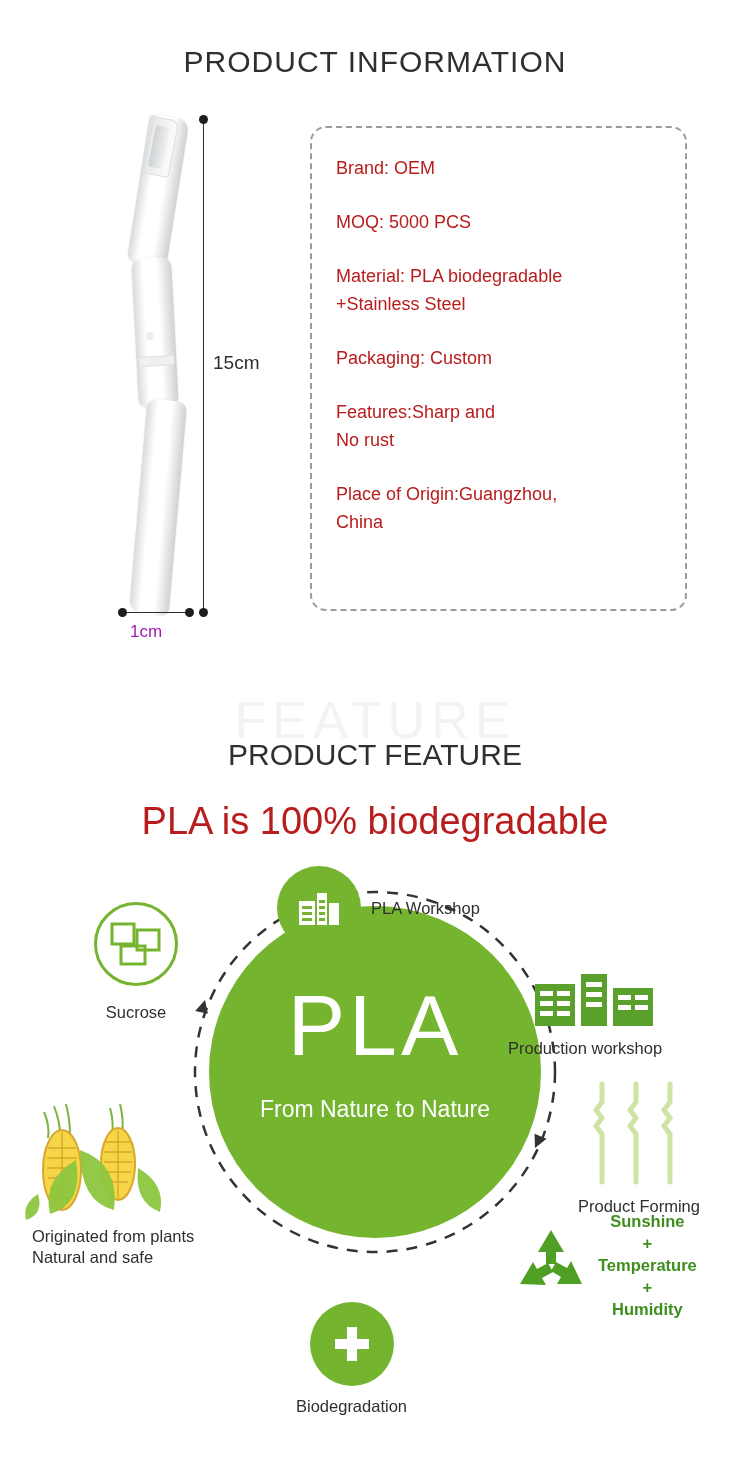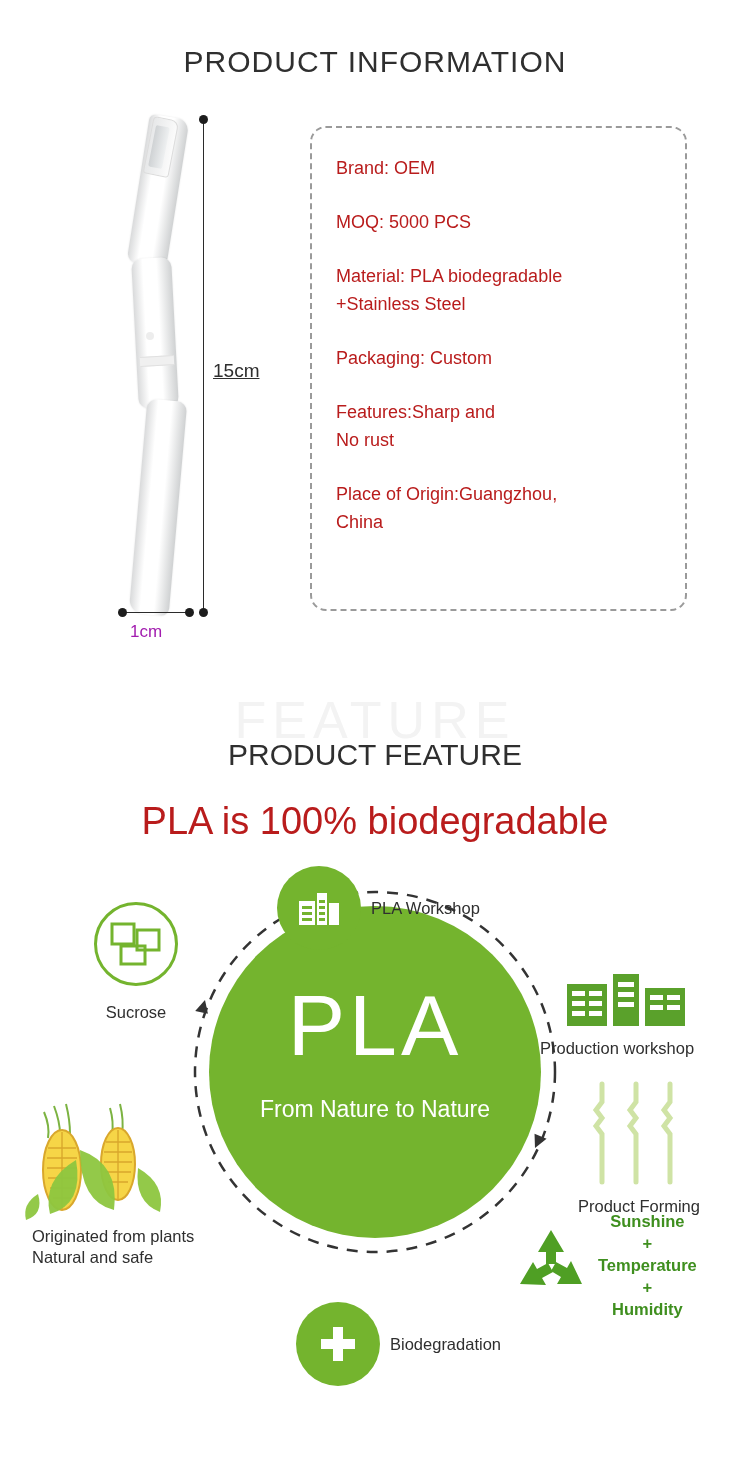--- a/index.html
+++ b/index.html
@@ -129,24 +129,23 @@
     left: -4px;
     width: 9px; height: 9px;
     border-radius: 50%;
     background: #1d1d1d;
   }
   .v-measure .cap.top { top: -5px; }
   .v-measure .cap.bottom { bottom: -5px; }
   .v-label {
     position: absolute;
     left: 213px;
-    top: 360px;
+    top: 352px;
     font-size: 19px;
     color: #2f2f2f;
-    text-decoration: underline;
   }
   .h-measure {
     position: absolute;
     left: 122px;
     top: 612px;
     width: 68px;
     height: 1px;
     background: #2b2b2b;
   }
   .h-measure .cap {
@@ -349,21 +348,21 @@
         <rect x="7" y="31" width="10" height="3" fill="#74b42e"></rect>
         <rect x="24" y="13" width="6" height="3" fill="#74b42e"></rect>
         <rect x="24" y="19" width="6" height="3" fill="#74b42e"></rect>
         <rect x="24" y="25" width="6" height="3" fill="#74b42e"></rect>
         <rect x="24" y="31" width="6" height="3" fill="#74b42e"></rect>
       </svg>
     </div>
     <div class="node-label">PLA Workshop</div>
   </div>
 
-  <div class="node" style="left:540px; top:278px; text-align:center;">
+  <div class="node" style="left:508px; top:278px; text-align:center;">
     <div style="margin-left:20px;">
       <svg width="132" height="62" viewBox="0 0 132 62">
         <rect x="6" y="16" width="40" height="42" fill="#5aa12b"></rect>
         <rect x="52" y="6" width="26" height="52" fill="#5aa12b"></rect>
         <rect x="84" y="20" width="40" height="38" fill="#5aa12b"></rect>
         <rect x="11" y="23" width="13" height="5" fill="#fff"></rect>
         <rect x="28" y="23" width="13" height="5" fill="#fff"></rect>
         <rect x="11" y="33" width="13" height="5" fill="#fff"></rect>
         <rect x="28" y="33" width="13" height="5" fill="#fff"></rect>
         <rect x="11" y="43" width="13" height="5" fill="#fff"></rect>
@@ -403,21 +402,21 @@
         </g>
       </svg>
     </div>
     <div class="node-label green" style="white-space:pre-line; text-align:center; line-height:22px;">Sunshine
 +
 Temperature
 +
 Humidity</div>
   </div>
 
-  <div class="node" style="left:296px; top:612px; display:flex; align-items:center; gap:10px;">
+  <div class="node" style="left:296px; top:612px; display:flex; align-items:center; gap:10px;flex-direction:column;">
     <div class="circle-icon">
       <svg width="46" height="46" viewBox="0 0 46 46">
         <path d="M18 6 h10 v12 h12 v10 h-12 v12 h-10 v-12 h-12 v-10 h12 z" fill="#fff"></path>
       </svg>
     </div>
     <div class="node-label">Biodegradation</div>
   </div>
 
   <div class="node" style="left:18px; top:408px; width:220px;">
     <div>

